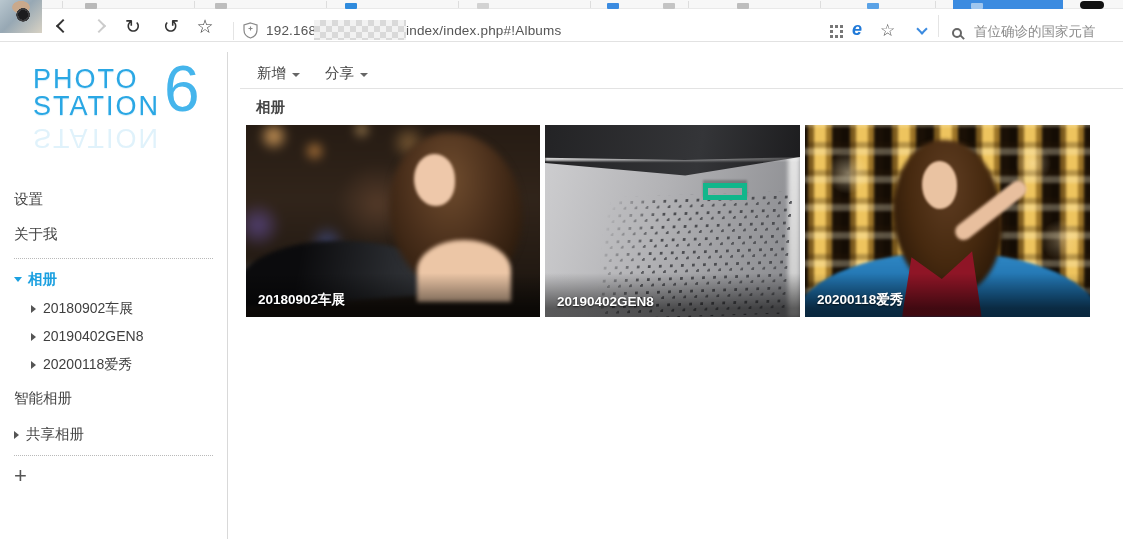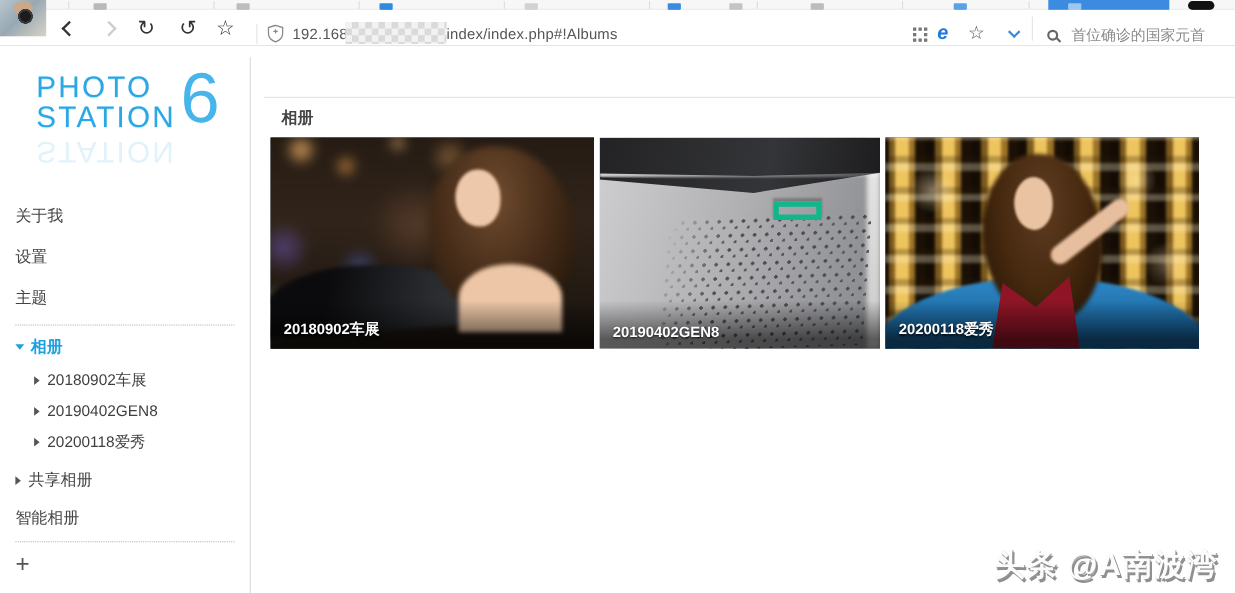--- a/index.html
+++ b/index.html
@@ -238,38 +238,47 @@
         <div class="l1">PHOTO</div>
         <div class="l2">STATION</div>
         <div class="n6">6</div>
         <div class="refl">
             <div class="r1">STATION</div>
           </div>
       </div>
 
 
       <div class="navlist">
+        <div class="navitem" style="margin-top:21px"><span>设置</span></div>
         <div class="navitem" style="margin-top:19px"><span>关于我</span></div>
-        <div class="navitem" style="margin-top:21px"><span>设置</span></div>
-        <div class="navitem" style="margin-top:21px"><span>主题</span></div>
         <div class="dotted" style="margin-top:16px"></div>
         <div class="navitem active" style="margin-top:12px"><span class="tri-down"></span><span>相册</span></div>
         <div class="navitem child" style="margin-top:13px"><span class="tri-right"></span><span>20180902车展</span></div>
         <div class="navitem child" style="margin-top:12px"><span class="tri-right"></span><span>20190402GEN8</span></div>
         <div class="navitem child" style="margin-top:12px"><span class="tri-right"></span><span>20200118爱秀</span></div>
+        <div class="navitem" style="margin-top:18px"><span>智能相册</span></div>
         <div class="navitem" style="margin-top:20px"><span class="tri-right"></span><span>共享相册</span></div>
-        <div class="navitem" style="margin-top:18px"><span>智能相册</span></div>
         <div class="dotted" style="margin-top:13px"></div>
         <div class="plusbtn" style="margin-top:7px">+</div>
       </div>
     </div>
 
     <div class="vsep"></div>
 
     <div class="main">
+      <div class="mtoolbar">
+        <div class="mbtn" style="left:29px">
+            <span>新增</span>
+            <span class="caret"></span>
+          </div>
+        <div class="mbtn" style="left:97px">
+            <span>分享</span>
+            <span class="caret"></span>
+          </div>
+      </div>
       <div class="mdivider"></div>
       <div class="mheading">相册</div>
 
       <div class="albums">
 
         <div class="card c1">
           <div class="c1-bg"></div>
           <div class="c1-car"></div>
           <div class="c1-hair"></div>
           <div class="c1-face"></div>
@@ -298,17 +307,16 @@
           <div class="c3-face"></div>
           <div class="c3-arm"></div>
           <div class="c3-top"></div>
           <div class="albumlabel-wrap">
             <div class="albumlabel">20200118爱秀</div>
           </div>
         </div>
 
       </div>
 
-      <div class="watermark">头条 @A南波湾</div>
     </div>
   </div>
 
 </div>
 
 </body></html>

